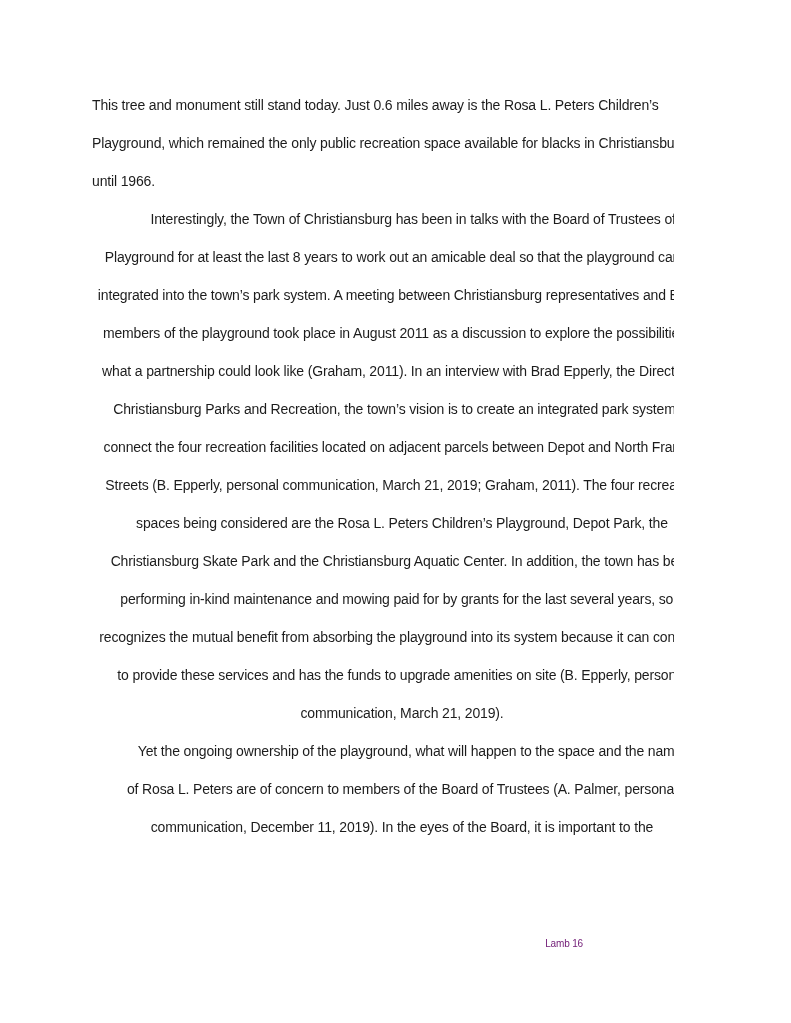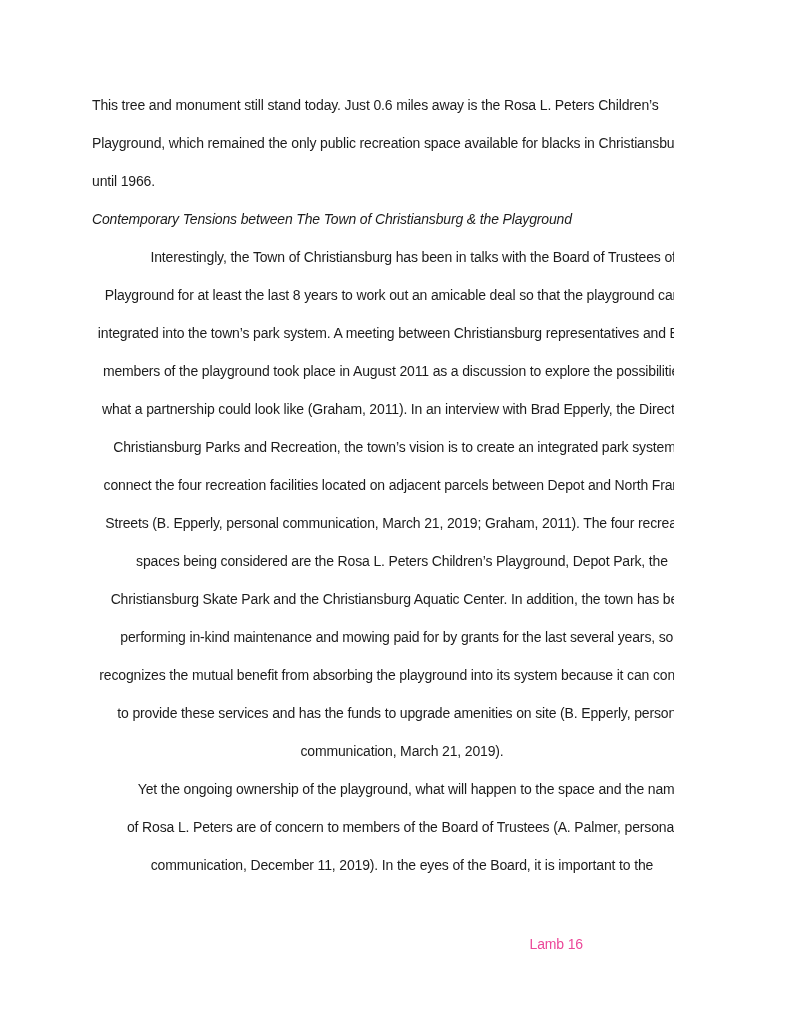--- a/index.html
+++ b/index.html
@@ -35,30 +35,29 @@
     text-indent: 45px;
     text-align: center;
   }
   .content p.heading {
     font-style: italic;
   }
   .page-footer {
     position: absolute;
     top: 934px;
     right: 91px;
-    font-size: 14px;
+    font-size: 10px;
     line-height: 20px;
     letter-spacing: -0.15px;
-    color: #ec4899;
+    color: #701a75;
   }
 </style>
 </head>
 <body>
 
 <div class="page">
   <div class="content">
     <p class="body-text">This tree and monument still stand today. Just 0.6 miles away is the Rosa L. Peters Children’s Playground, which remained the only public recreation space available for blacks in Christiansburg until 1966.</p>
-    <p class="heading">Contemporary Tensions between The Town of Christiansburg &amp; the Playground</p>
     <p class="body-text indent">Interestingly, the Town of Christiansburg has been in talks with the Board of Trustees of the Playground for at least the last 8 years to work out an amicable deal so that the playground can be integrated into the town’s park system. A meeting between Christiansburg representatives and Board members of the playground took place in August 2011 as a discussion to explore the possibilities of what a partnership could look like (Graham, 2011). In an interview with Brad Epperly, the Director of Christiansburg Parks and Recreation, the town’s vision is to create an integrated park system to connect the four recreation facilities located on adjacent parcels between Depot and North Franklin Streets (B. Epperly, personal communication, March 21, 2019; Graham, 2011). The four recreation spaces being considered are the Rosa L. Peters Children’s Playground, Depot Park, the Christiansburg Skate Park and the Christiansburg Aquatic Center. In addition, the town has been performing in-kind maintenance and mowing paid for by grants for the last several years, so it recognizes the mutual benefit from absorbing the playground into its system because it can continue to provide these services and has the funds to upgrade amenities on site (B. Epperly, personal communication, March 21, 2019).</p>
     <p class="body-text indent">Yet the ongoing ownership of the playground, what will happen to the space and the namesake of Rosa L. Peters are of concern to members of the Board of Trustees (A. Palmer, personal communication, December 11, 2019). In the eyes of the Board, it is important to the</p>
   </div>
   <div class="page-footer">Lamb 16</div>
 </div>
 
 </body></html>

